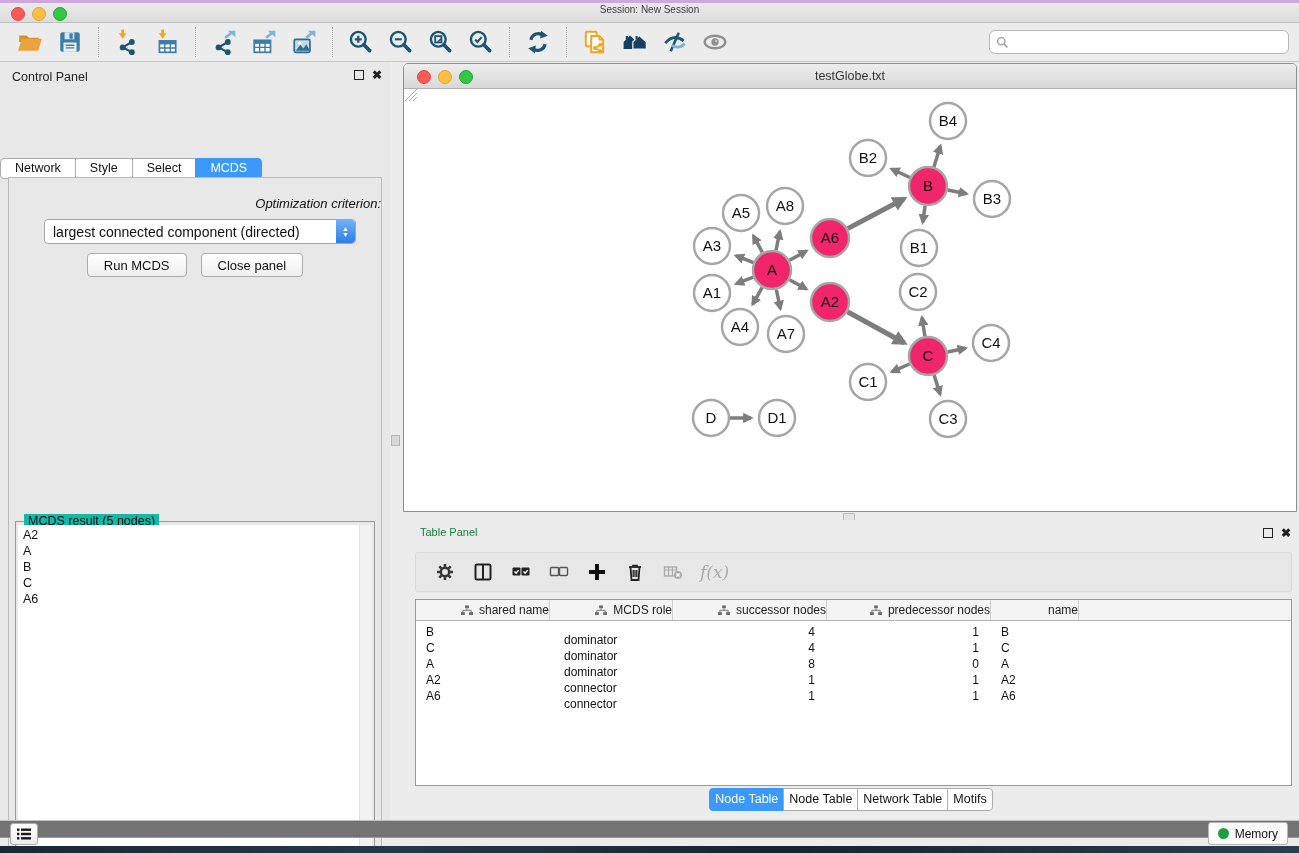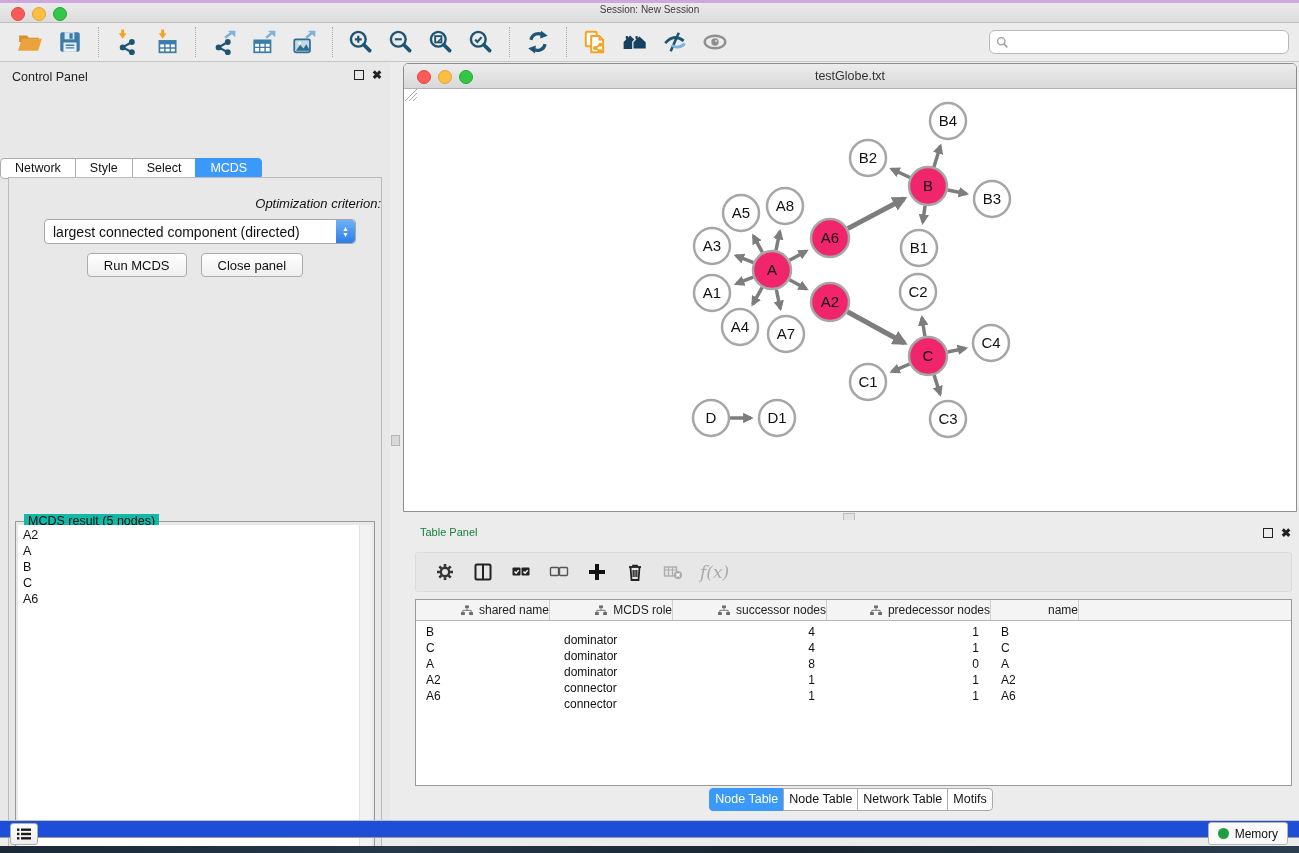--- a/index.html
+++ b/index.html
@@ -74,21 +74,21 @@
   .td{box-sizing:border-box;white-space:nowrap;overflow:hidden;}
   .td.left{text-align:left;padding-left:10px;}
   .td.left2{text-align:left;padding-left:14px;margin-top:16px;}
   .td.right{text-align:right;padding-right:12px;}
   .table-tabs{position:absolute;left:0;top:268px;width:100%;display:flex;justify-content:center;}
   .btab{height:21px;line-height:21px;padding:0 5px;font-size:12.5px;background:#fff;border:1px solid #ABABAB;margin-left:-1px;color:#111;}
   .btab:first-child{border-radius:4px 0 0 4px;margin-left:0;}
   .btab:last-child{border-radius:0 4px 4px 0;}
   .btab.active{background:#3B99FC;border-color:#3B99FC;color:#fff;}
   
-  .statusbar{position:absolute;left:0;top:820px;width:100%;height:18px;background:#1d4ed8;border-top:1px solid #C2C2C2;border-bottom:1px solid #9A9A9A;box-sizing:border-box;}
+  .statusbar{position:absolute;left:0;top:820px;width:100%;height:18px;background:#737373;border-top:1px solid #C2C2C2;border-bottom:1px solid #9A9A9A;box-sizing:border-box;}
   .status-list-btn{position:absolute;left:10px;top:2px;width:26px;height:20px;background:linear-gradient(#FFF,#EDEDED);border:1px solid #AEAEAE;border-radius:3px;display:flex;align-items:center;justify-content:center;}
   .memory-btn{position:absolute;right:11px;top:1px;height:21px;background:#FAFAFA;border:1px solid #B5B5B5;border-radius:3px;display:flex;align-items:center;padding:0 9px;gap:6px;font-size:12px;color:#111;}
   .mem-dot{width:11px;height:11px;border-radius:50%;background:#1E9E3E;}
   .desktop-strip{position:absolute;left:0;top:846px;width:100%;height:7px;background:linear-gradient(90deg,#1A2836,#24384A 30%,#18242F 60%,#2A3E50);}
 </style>
 </head>
 <body>
 
 <div class="screen">
 

